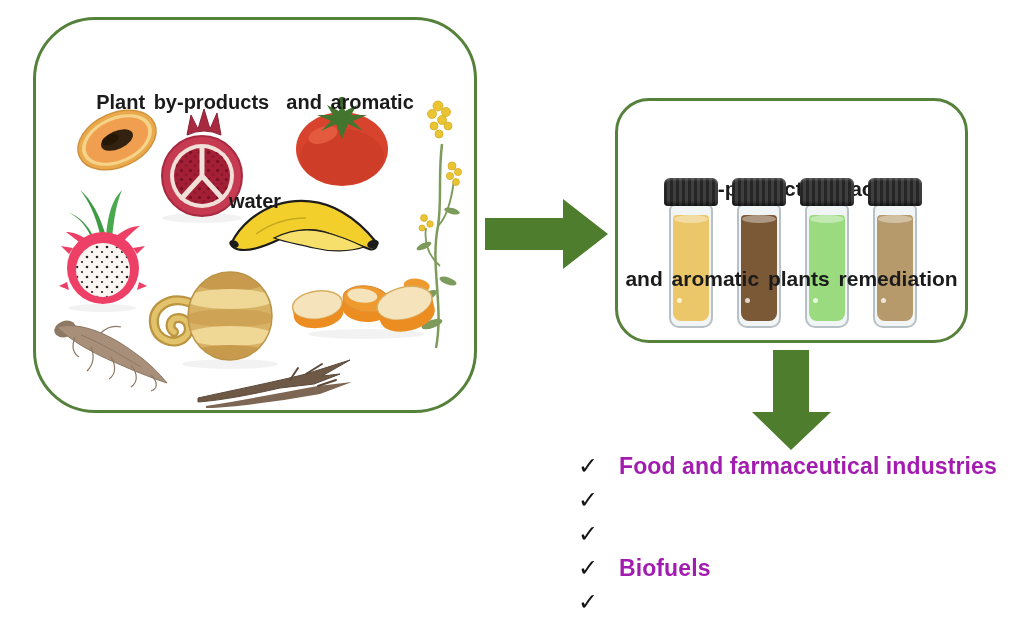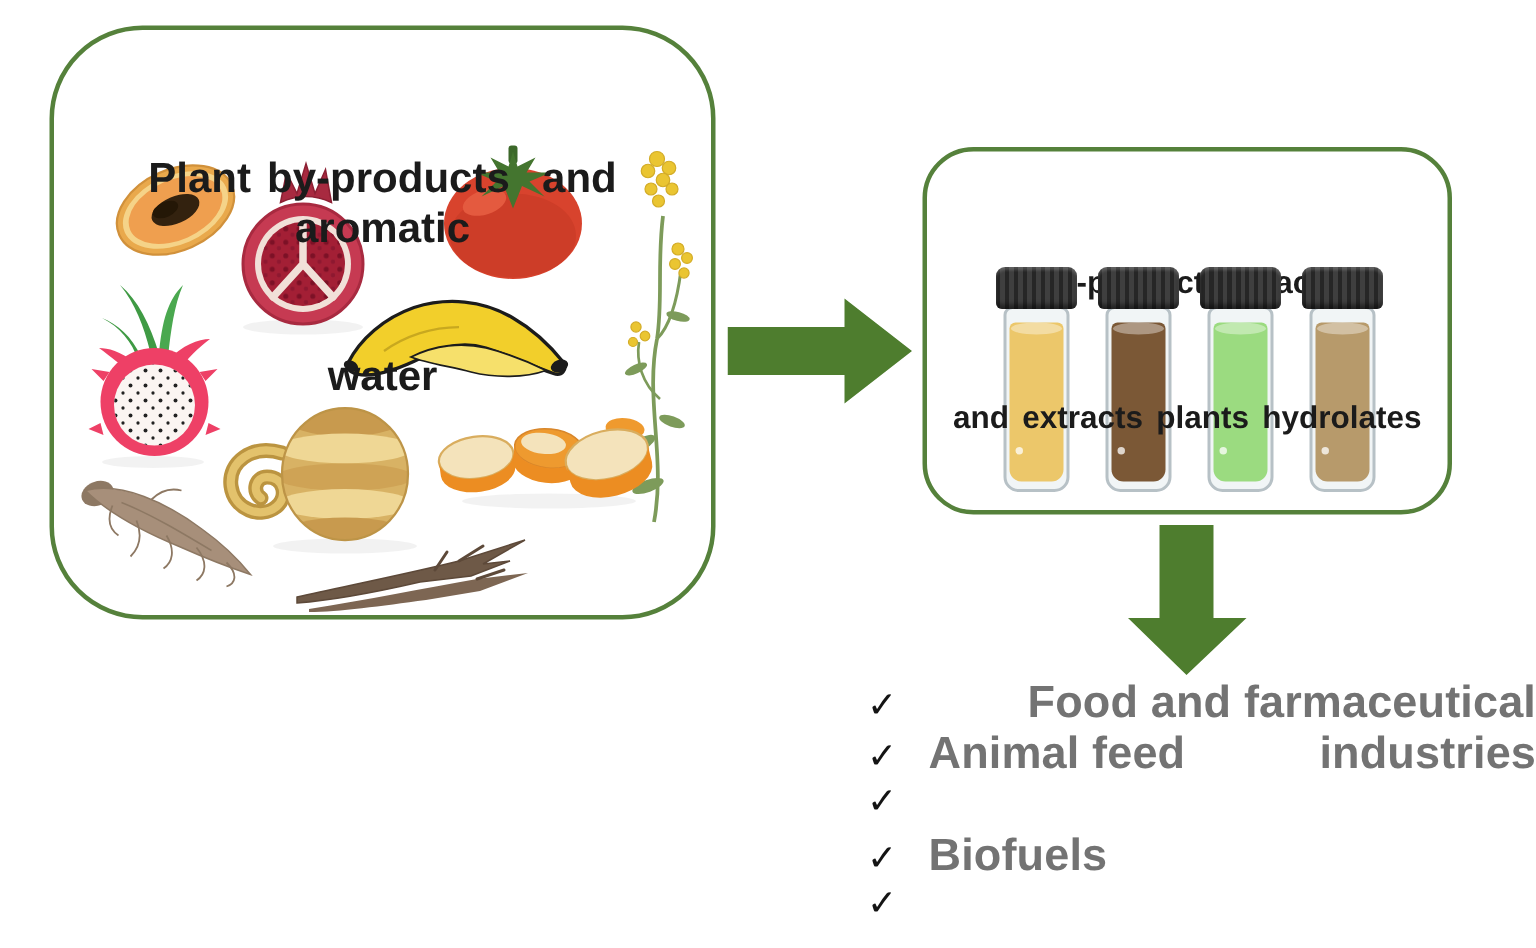--- a/index.html
+++ b/index.html
@@ -4,21 +4,21 @@
 <style>
   html,body{margin:0;padding:0;background:#ffffff;}
   .canvas{
     position:relative;width:1024px;height:632px;background:#ffffff;overflow:hidden;
     font-family:"Liberation Sans",sans-serif;color:#1b1b1b;
   }
   .box{position:absolute;border:3px solid #55813b;background:#ffffff;box-sizing:border-box;}
   .left-box{left:33px;top:17px;width:444px;height:396px;border-radius:62px;}
   .right-box{left:615px;top:98px;width:353px;height:245px;border-radius:34px;}
   .box-title{position:relative;text-align:center;font-weight:bold;color:#1b1b1b;white-space:pre-wrap;z-index:2;}
-  .left-box .box-title{padding-top:16px;font-size:28px;line-height:33px;word-spacing:3px;}
+  .left-box .box-title{font-size:20px;line-height:33px;word-spacing:3px;}
   .right-box .box-title{padding-top:13px;font-size:21px;line-height:30px;word-spacing:3px;}
   .illustrations{position:absolute;left:0;top:0;width:438px;height:390px;z-index:1;}
   .arrow-svg{position:absolute;}
   .arrow-right{left:485px;top:196px;}
   .arrow-down{left:750px;top:350px;}
   .vials{position:absolute;left:46px;top:77px;display:flex;gap:14px;}
   .vial{position:relative;width:54px;height:152px;}
   .vial .glass{
     position:absolute;left:5px;top:26px;width:40px;height:120px;
     background:#f1f5f6;border:2px solid #b7c1c6;border-radius:6px 6px 10px 10px;
@@ -37,21 +37,21 @@
   }
   .vial .cap{
     position:absolute;left:0;top:0;width:54px;height:28px;z-index:2;
     background:repeating-linear-gradient(90deg,#262626 0 3px,#3f3f3f 3px 6px);
     border-radius:6px 6px 4px 4px;
     box-shadow:inset 0 2px 2px rgba(255,255,255,0.18), inset 0 -3px 3px rgba(0,0,0,0.45);
   }
   .applications{position:absolute;left:578px;top:452px;margin:0;padding:0;list-style:none;}
   .app-row{display:flex;align-items:baseline;gap:17px;height:34px;}
   .check{font-size:24px;font-weight:normal;color:#141414;width:24px;}
-  .app-label{font-size:30px;font-weight:bold;color:#737373;letter-spacing:0.1px;text-align:right;}
+  .app-label{font-size:23px;font-weight:bold;color:#a21caf;letter-spacing:0.1px;text-align:right;}
 </style>
 </head>
 <body>
 
 <div class="canvas">
 
   <div class="box left-box">
     <div class="box-title">
       <div>Plant by-products  and aromatic</div>
       <div>water</div>
@@ -197,21 +197,21 @@
     </svg>
   </div>
 
   <svg class="arrow-svg arrow-right" width="125" height="76" viewBox="0 0 125 76" aria-hidden="true">
     <polygon points="0,22 78,22 78,3 123,38 78,73 78,54 0,54" fill="#4e7d2e"></polygon>
   </svg>
 
   <div class="box right-box">
     <div class="box-title">
       <div>By-product extracts</div>
-      <div>and extracts plants hydrolates</div>
+      <div>and aromatic plants remediation</div>
     </div>
     <div class="vials">
       <div class="vial">
         <div class="glass">
           <div class="liquid" style="background-color: rgb(236, 199, 106);"></div>
         </div>
         <div class="cap"></div>
       </div>
       <div class="vial">
         <div class="glass">
@@ -238,21 +238,20 @@
     <polygon points="23,0 59,0 59,62 81,62 41,100 2,62 23,62" fill="#4e7d2e"></polygon>
   </svg>
 
   <ul class="applications">
     <li class="app-row">
       <span class="check">✓</span>
       <span class="app-label">Food and farmaceutical industries</span>
     </li>
     <li class="app-row">
       <span class="check">✓</span>
-      <span class="app-label">Animal feed</span>
     </li>
     <li class="app-row">
       <span class="check">✓</span>
     </li>
     <li class="app-row">
       <span class="check">✓</span>
       <span class="app-label">Biofuels</span>
     </li>
     <li class="app-row">
       <span class="check">✓</span>

